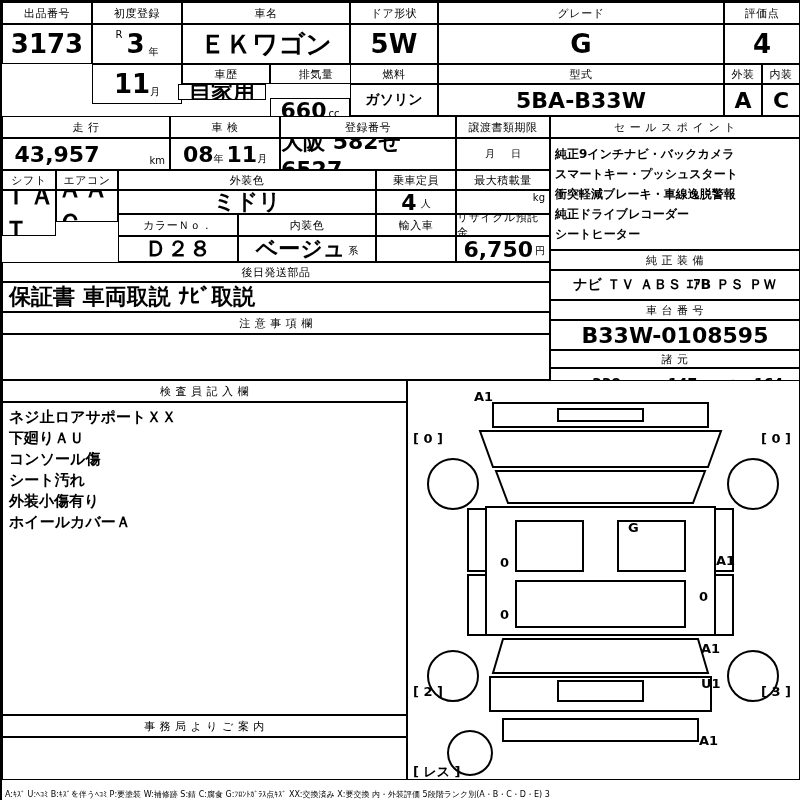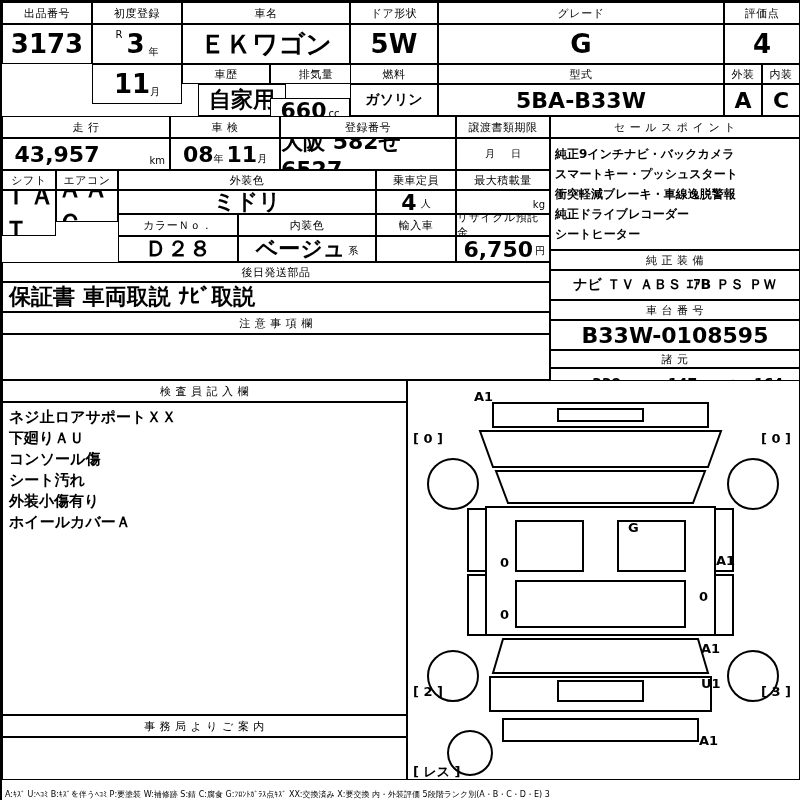--- a/index.html
+++ b/index.html
@@ -92,21 +92,21 @@
     </div>
 
   <div class="cell" style="left:90px;top:62px;width:90px;height:40px;">
     <span class="huge bold">11</span>
     <span class="sub" style="align-self:flex-end;margin-bottom:4px;">月</span>
   </div>
 
   <div class="cell lbl" style="left:180px;top:62px;width:88px;height:20px;">
       <span>車歴</span>
     </div>
-  <div class="cell big bold" style="left:196px;top:82px;width:88px;height:32px;">
+  <div class="cell big bold" style="left:176px;top:82px;width:88px;height:16px;">
       <span>自家用</span>
     </div>
 
   <div class="cell lbl" style="left:268px;top:62px;width:92px;height:20px;">
       <span>排気量</span>
     </div>
   <div class="cell" style="left:268px;top:96px;width:80px;height:25px;">
     <span class="big bold">660</span>
     <span class="unit" style="align-self:flex-end;margin-bottom:3px;">cc</span>
   </div>
@@ -225,21 +225,21 @@
   </div>
   <div class="cell lbl" style="left:374px;top:212px;width:80px;height:22px;">
       <span>輸入車</span>
     </div>
   <div class="cell" style="left:374px;top:234px;width:80px;height:26px;"></div>
 
   <div class="cell lbl" style="left:454px;top:168px;width:94px;height:20px;">
       <span>最大積載量</span>
     </div>
   <div class="cell r" style="left:454px;top:188px;width:94px;height:24px;">
-    <span class="unit" style="align-self:flex-end;margin-bottom:3px;">kg</span>
+    <span class="unit" style="align-self:flex-end;margin-bottom:10px;">kg</span>
   </div>
   <div class="cell lbl" style="left:454px;top:212px;width:94px;height:22px;">
       <span>リサイクル預託金</span>
     </div>
   <div class="cell r" style="left:454px;top:234px;width:94px;height:26px;">
     <span class="big bold">6,750</span>
     <span class="unit" style="align-self:flex-end;margin-bottom:3px;">円</span>
   </div>
 
   <div class="cell lbl" style="left:548px;top:248px;width:250px;height:20px;">

